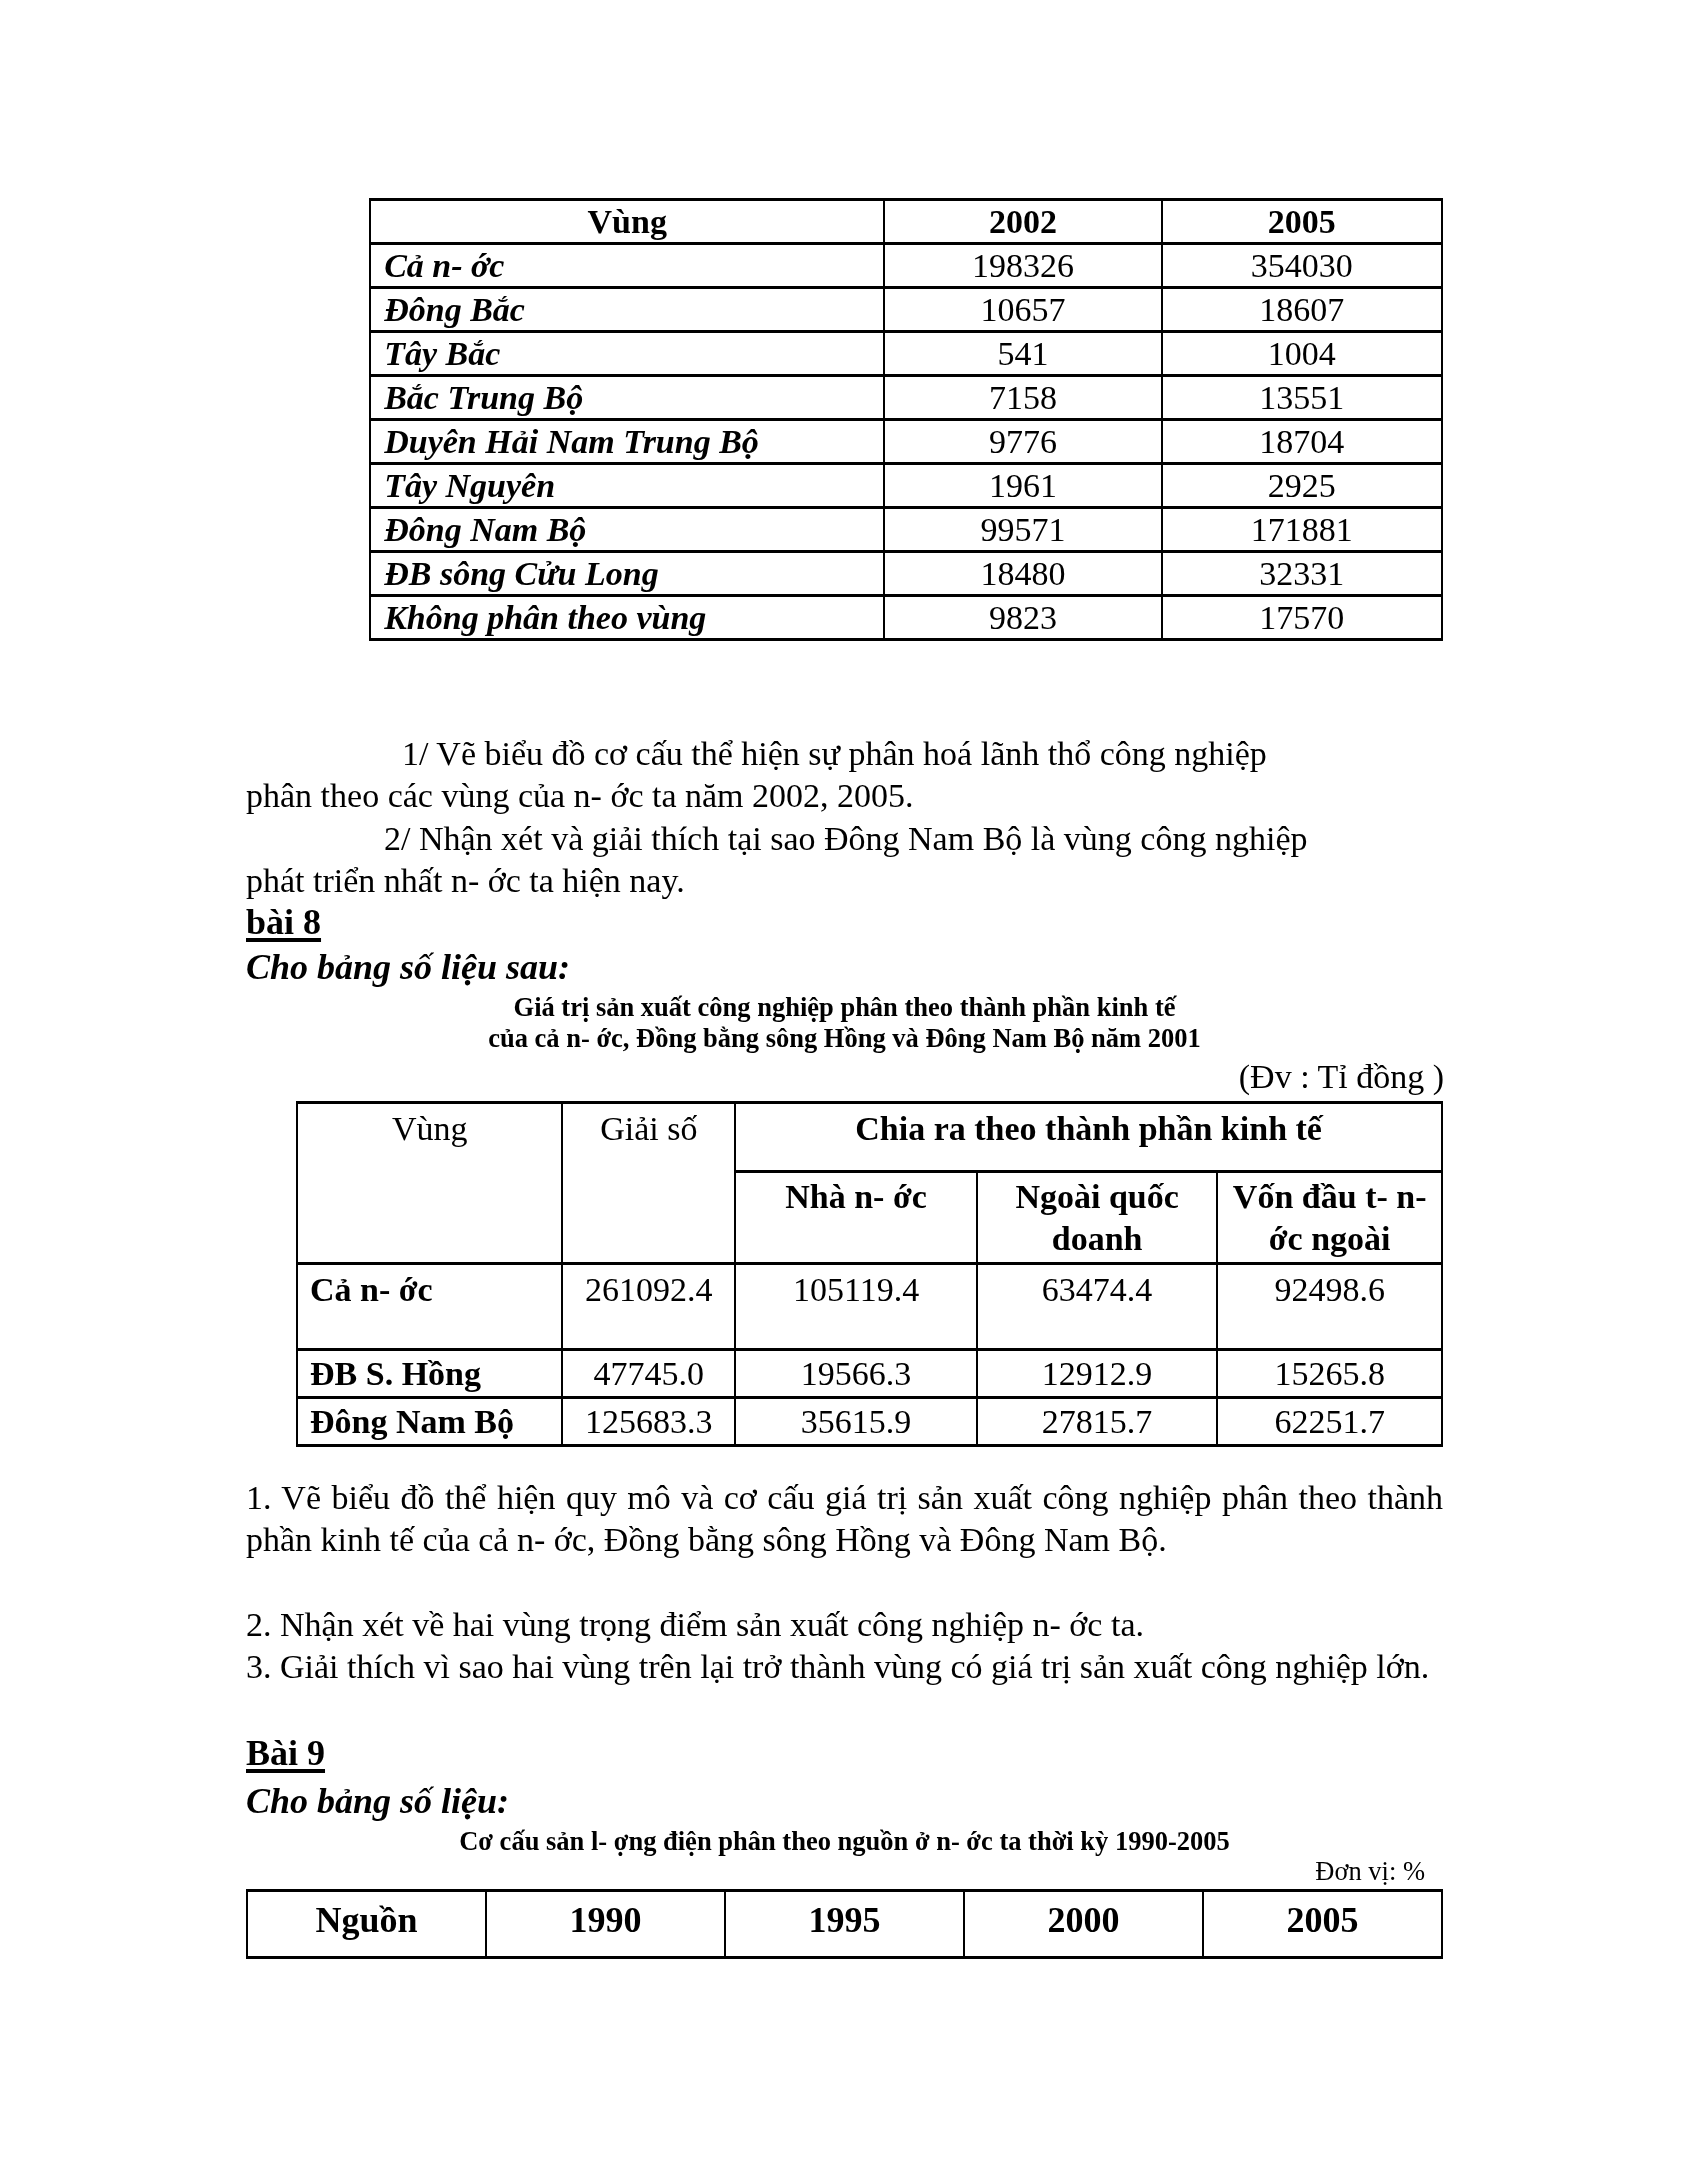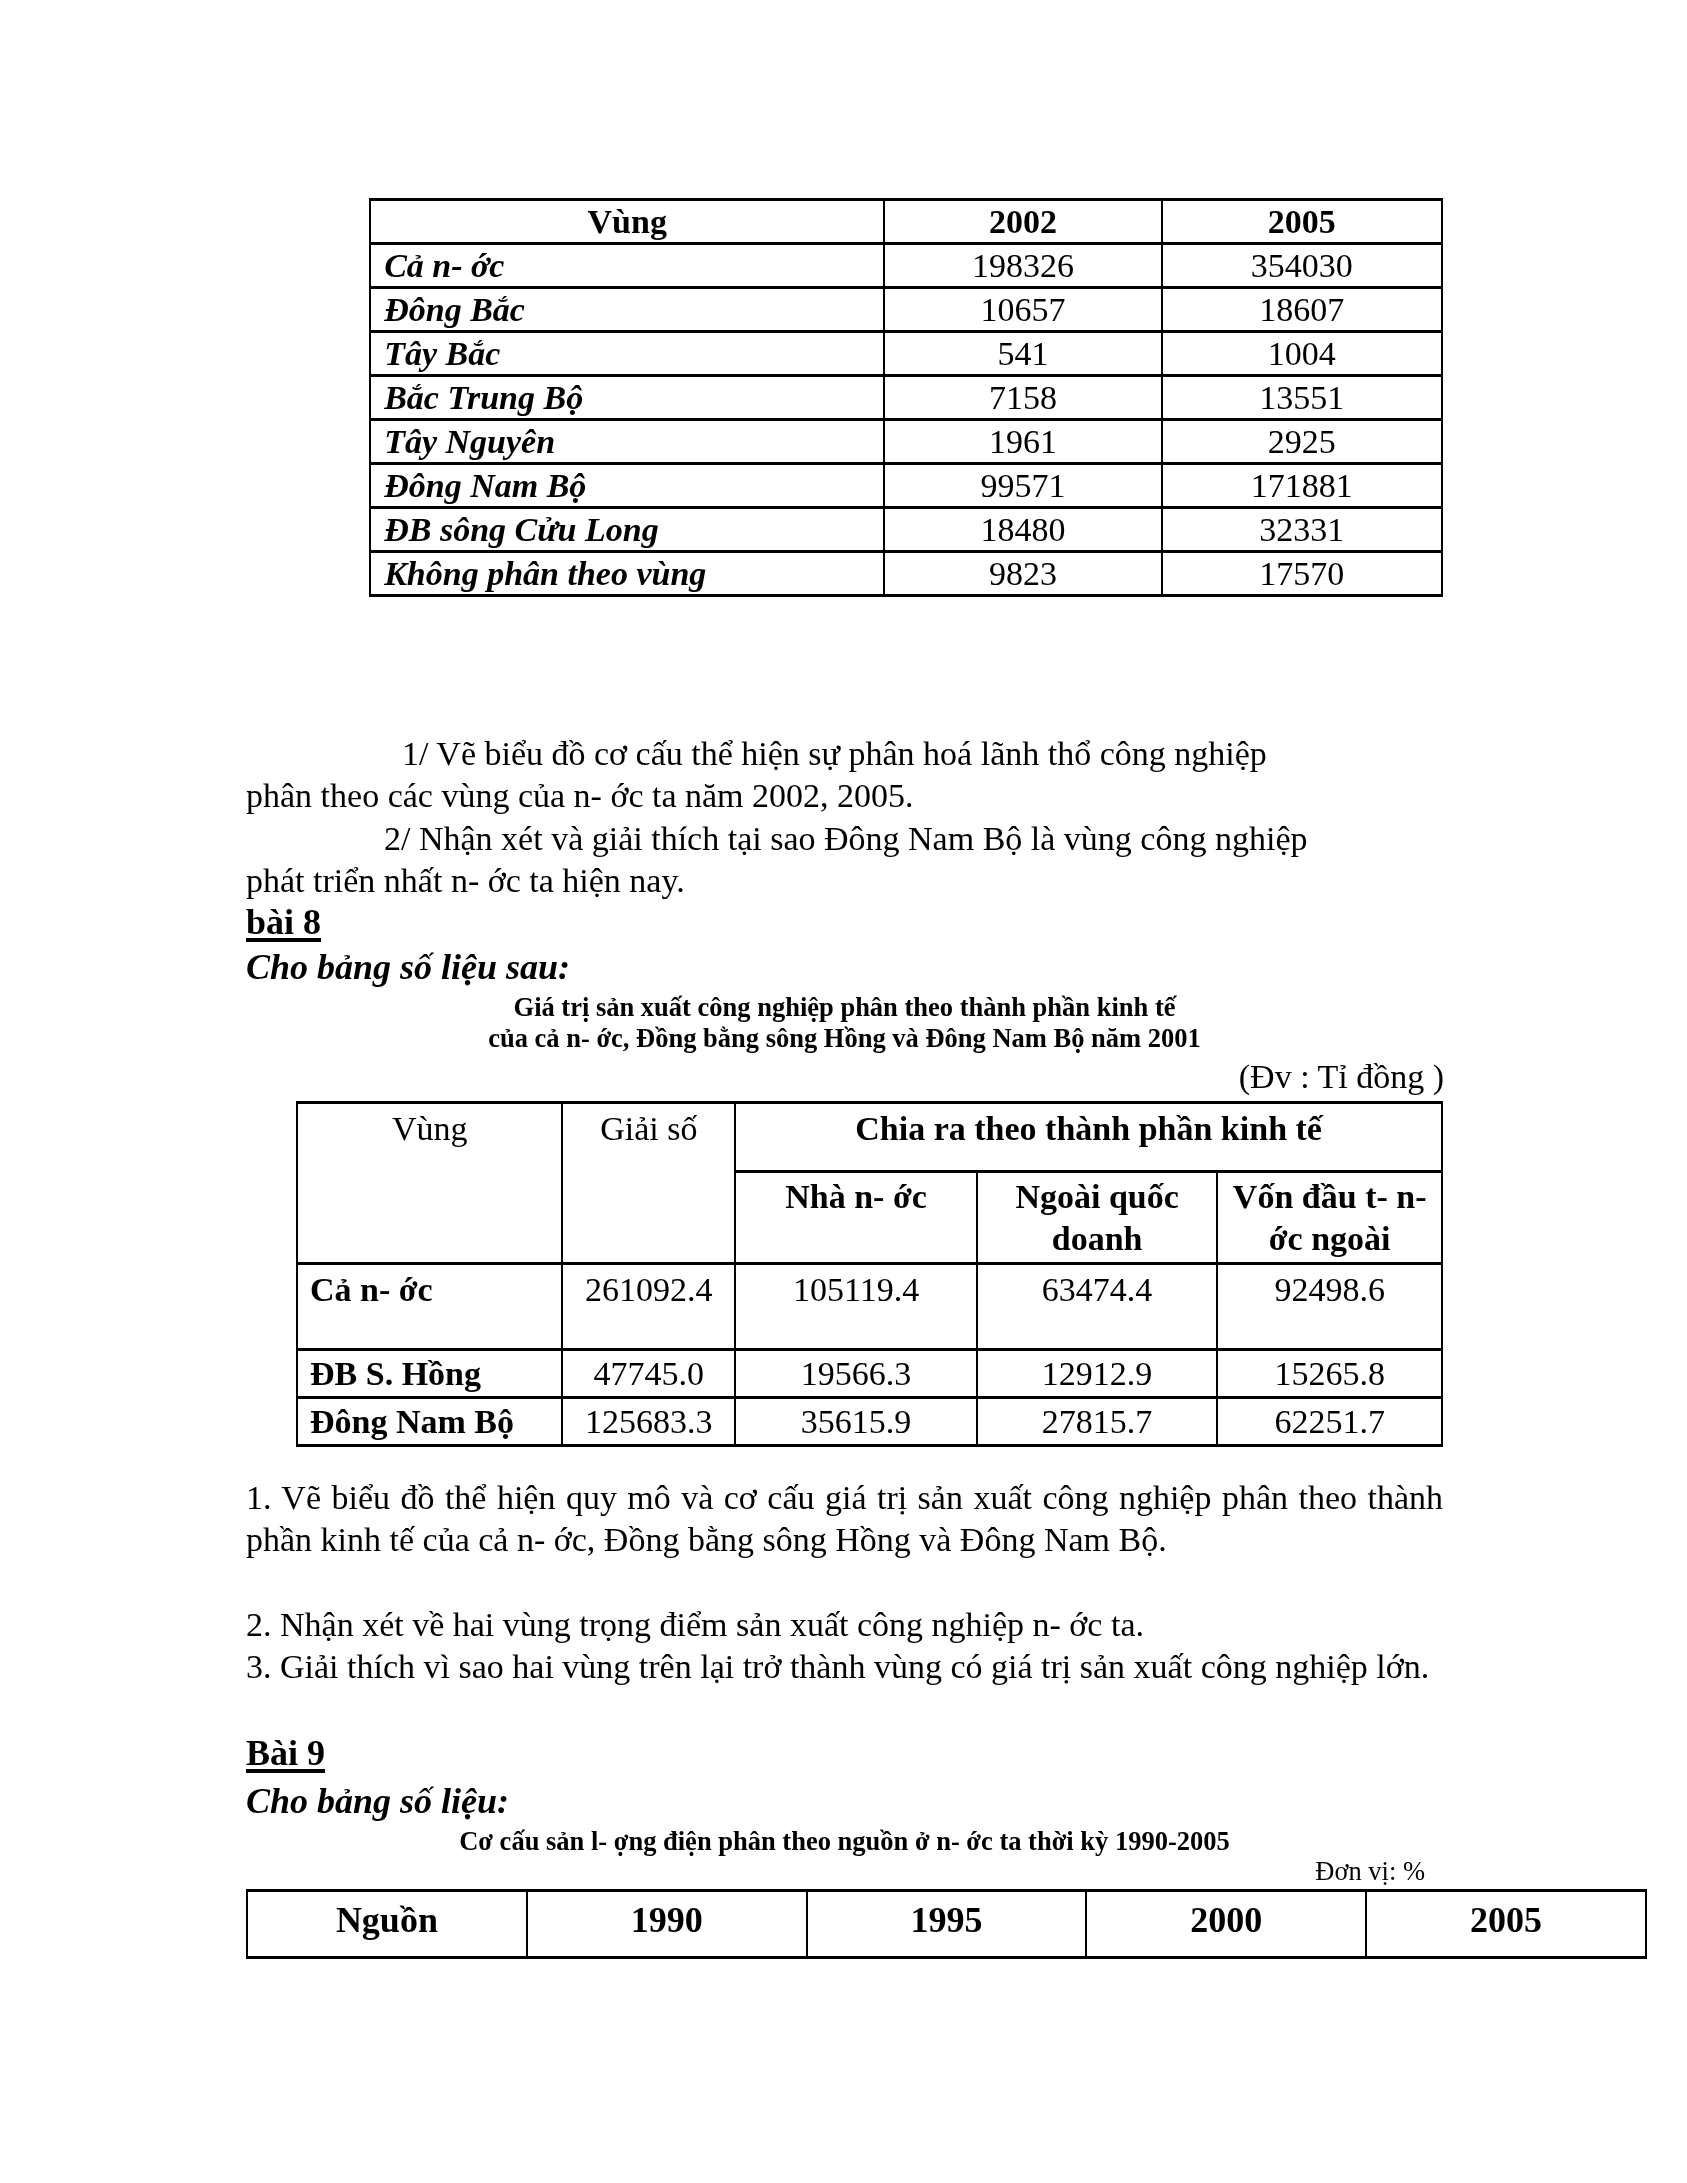--- a/index.html
+++ b/index.html
@@ -27,21 +27,21 @@
   #t2 th, #t2 td { border-width: 3.3px 2px; vertical-align: top; text-align: center; }
   #t2 th { font-weight: normal; }
   #t2 th.group { font-weight: bold; height: 66px; line-height: 50px; }
   #t2 th.sub { font-weight: bold; height: 86px; line-height: 42px; padding-top: 2.6px; }
   #t2 th.rowhead { line-height: 50px; }
   #t2 td.region { font-weight: bold; text-align: left; padding-left: 12px; }
   #t2 tr.r0 td { height: 83px; line-height: 50px; }
   #t2 tr.r1 td, #t2 tr.r2 td { height: 44px; line-height: 45px; }
 
   
-  #t3 { left: 246px; top: 1889px; width: 1401px; font-size: 36px; }
+  #t3 { left: 246px; top: 1889px; width: 1197px; font-size: 36px; }
   #t3 th { border-width: 3.3px 2px; height: 64px; vertical-align: top; line-height: 56px; font-weight: bold; text-align: center; }
 </style>
 </head>
 <body>
 
 <table id="t1" class="abs">
   <colgroup>
       <col class="c1">
       <col class="c2">
       <col class="c3">
@@ -66,20 +66,25 @@
       </tr>
       <tr>
         <td class="region">Tây Bắc</td>
         <td class="num">541</td>
         <td class="num">1004</td>
       </tr>
       <tr>
         <td class="region">Bắc Trung Bộ</td>
         <td class="num">7158</td>
         <td class="num">13551</td>
+      </tr>
+      <tr>
+        <td class="region">Duyên Hải Nam Trung Bộ</td>
+        <td class="num">9776</td>
+        <td class="num">18704</td>
       </tr>
       <tr>
         <td class="region">Tây Nguyên</td>
         <td class="num">1961</td>
         <td class="num">2925</td>
       </tr>
       <tr>
         <td class="region">Đông Nam Bộ</td>
         <td class="num">99571</td>
         <td class="num">171881</td>

